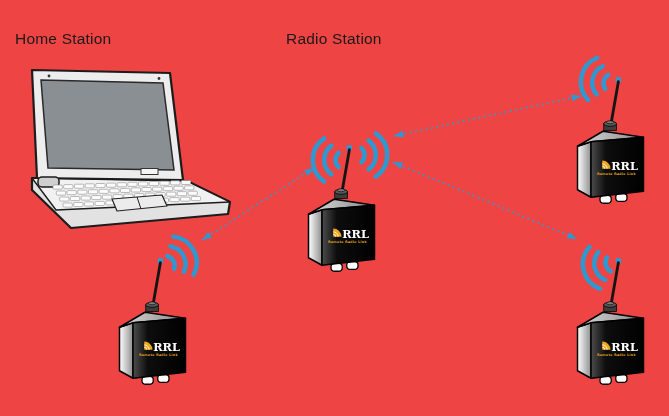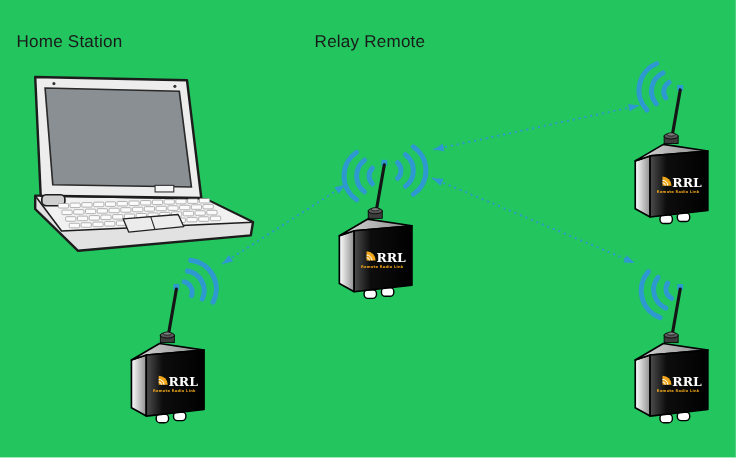--- a/index.html
+++ b/index.html
@@ -1,17 +1,17 @@
 <!DOCTYPE html>
 <html><head>
 <meta charset="utf-8">
 <style>
   html,body{margin:0;padding:0;background:#fff;}
   .stage{
-    position:relative;width:669px;height:416px;background:#22c55e;overflow:hidden;
+    position:relative;width:669px;height:416px;background:#ef4444;overflow:hidden;
     font-family:"Liberation Sans",sans-serif;
   }
   .station-label{
     position:absolute;font-size:15.5px;color:#1a1a1a;letter-spacing:.2px;white-space:nowrap;
   }
   .abs{position:absolute;}
   .device{width:75px;height:128px;}
   .waves{width:36px;height:58px;}
   svg{display:block;overflow:visible;}
 </style>
@@ -72,21 +72,21 @@
 
       <g id="waves-left" fill="none" stroke="#2e99d1" stroke-width="5" stroke-linecap="round">
         <path d="M34 24 A 11 11 0 0 0 34 40"></path>
         <path d="M26 16 A 20 20 0 0 0 26 48"></path>
         <path d="M18 8 A 29 29 0 0 0 18 56"></path>
       </g>
     </defs>
   </svg>
 
   <div class="station-label" style="left:15px;top:30px;">Home Station</div>
-  <div class="station-label" style="left:286px;top:30px;">Relay Remote</div>
+  <div class="station-label" style="left:286px;top:30px;">Radio Station</div>
 
   <svg class="abs" style="left:24px;top:56px;" width="212" height="178" viewBox="0 0 212 178">
     <g>
       <polygon points="8,122 163,125 206,146 204,158 47,172 8,134" fill="#e2e2e2" stroke="#1c1c1c" stroke-width="2.2" stroke-linejoin="round"></polygon>
       <polygon points="8,122 163,125 206,146 32,154" fill="#f1f1f1" stroke="#1c1c1c" stroke-width="1.4" stroke-linejoin="round"></polygon>
     </g>
     <g>
       <polygon points="8,14 146,17 159,124 13,122" fill="#ededed" stroke="#1c1c1c" stroke-width="2.2" stroke-linejoin="round"></polygon>
       <polygon points="17,24 139,27 150,114 24,112" fill="#8a8f93" stroke="#2a2a2a" stroke-width="1.5"></polygon>
       <circle cx="25" cy="20" r="1.4" fill="#333"></circle>

